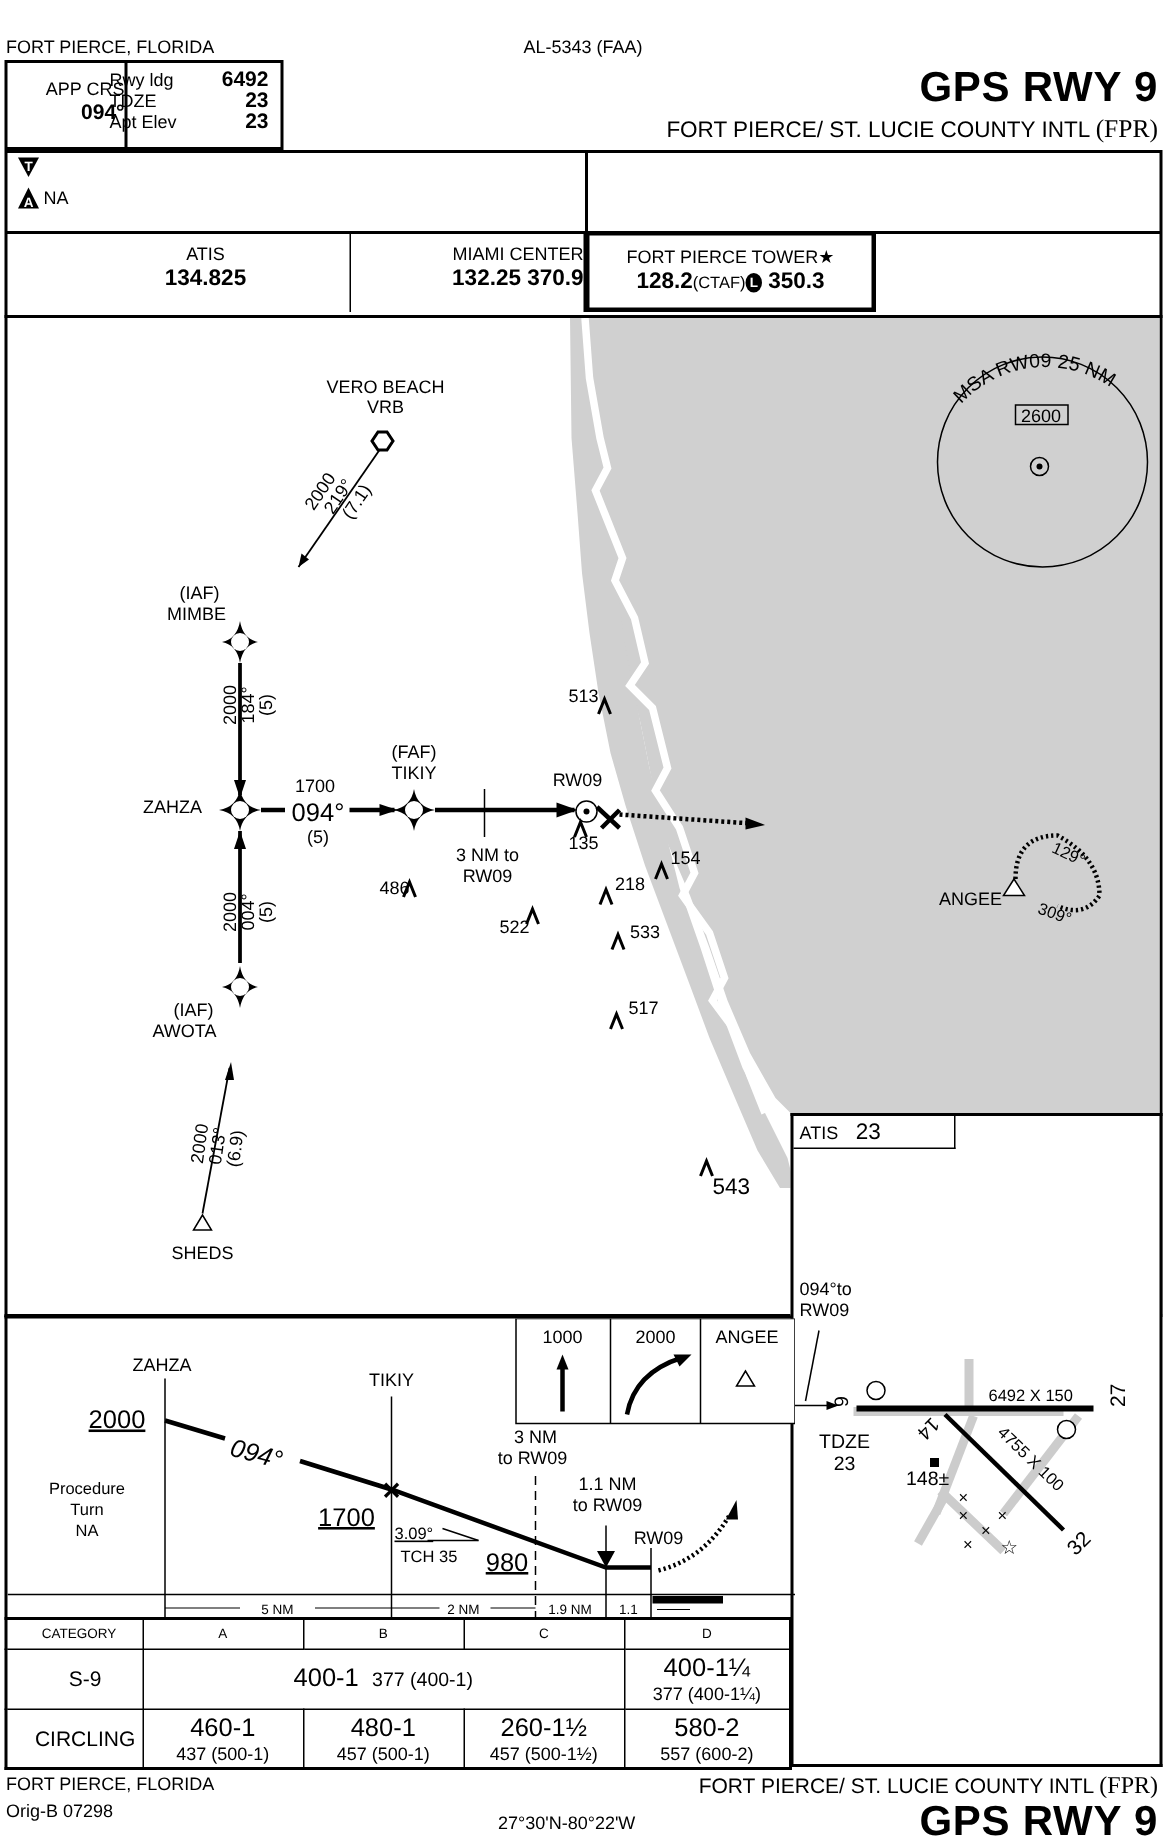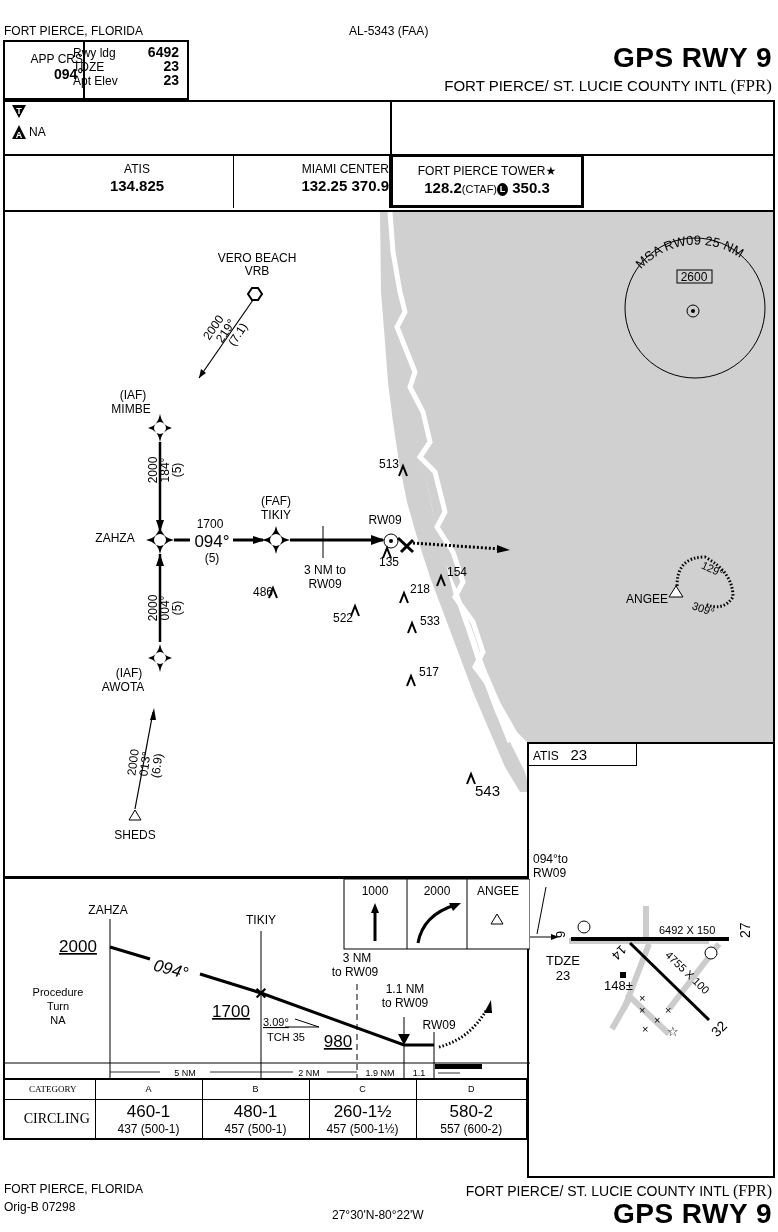--- a/index.html
+++ b/index.html
@@ -7,21 +7,21 @@
   .abs { position: absolute; }
   .hdr-small { font-size: 12px; }
   .box { border: 2px solid #000; }
   .title-big { font-size: 28px; font-weight: bold; letter-spacing: 0.5px; }
   .serif { font-family: "Liberation Serif", serif; }
   .freq-cell { position: absolute; top: 0; height: 52px; text-align: center; border-right: 1px solid #000; }
   .freq-cell .lbl { font-size: 12px; margin-top: 6px; }
   .freq-cell .val { font-size: 15px; font-weight: bold; margin-top: 1px; }
   .mins-table { position: absolute; left: 3px; top: 1078px; width: 525px; border-collapse: collapse; }
   .mins-table td { border: 1px solid #000; text-align: center; vertical-align: middle; }
-  .lbl-cell { text-align: left; padding-left: 14px; font-size: 14px; font-family: Liberation Serif, serif; }
+  .lbl-cell { text-align: left; padding-left: 14px; font-size: 14px; }
   .big { font-size: 17px; }
   .sm { font-size: 12px; }
   .cat-hdr td { font-size: 9px; height: 20px; }
   svg text { font-family: "Liberation Sans", sans-serif; }
 </style>
 </head>
 <body>
 
 <div class="abs hdr-small" style="left:4px;top:24px;">FORT PIERCE, FLORIDA</div>
 <div class="abs hdr-small" style="left:349px;top:24px;">AL-5343 (FAA)</div>
@@ -325,20 +325,28 @@
 <table class="mins-table" style="border:2px solid #000;">
   <tbody>
       <tr class="cat-hdr">
     <td class="lbl-cell" style="font-size:9px;padding-left:6px;width:91px;">CATEGORY</td>
     <td style="width:107px;">A</td>
     <td style="width:107px;">B</td>
     <td style="width:107px;">C</td>
     <td>D</td>
   </tr>
   <tr style="height:40px;">
+    <td class="lbl-cell">S-9</td>
+    <td colspan="3"><span class="big">400-1</span>&nbsp;&nbsp;<span style="font-size:13px;">377 (400-1)</span></td>
+    <td>
+          <div class="big">400-1¼</div>
+          <div class="sm">377 (400-1¼)</div>
+        </td>
+  </tr>
+  <tr style="height:40px;">
     <td class="lbl-cell">CIRCLING</td>
     <td>
           <div class="big">460-1</div>
           <div class="sm">437 (500-1)</div>
         </td>
     <td>
           <div class="big">480-1</div>
           <div class="sm">457 (500-1)</div>
         </td>
     <td>

